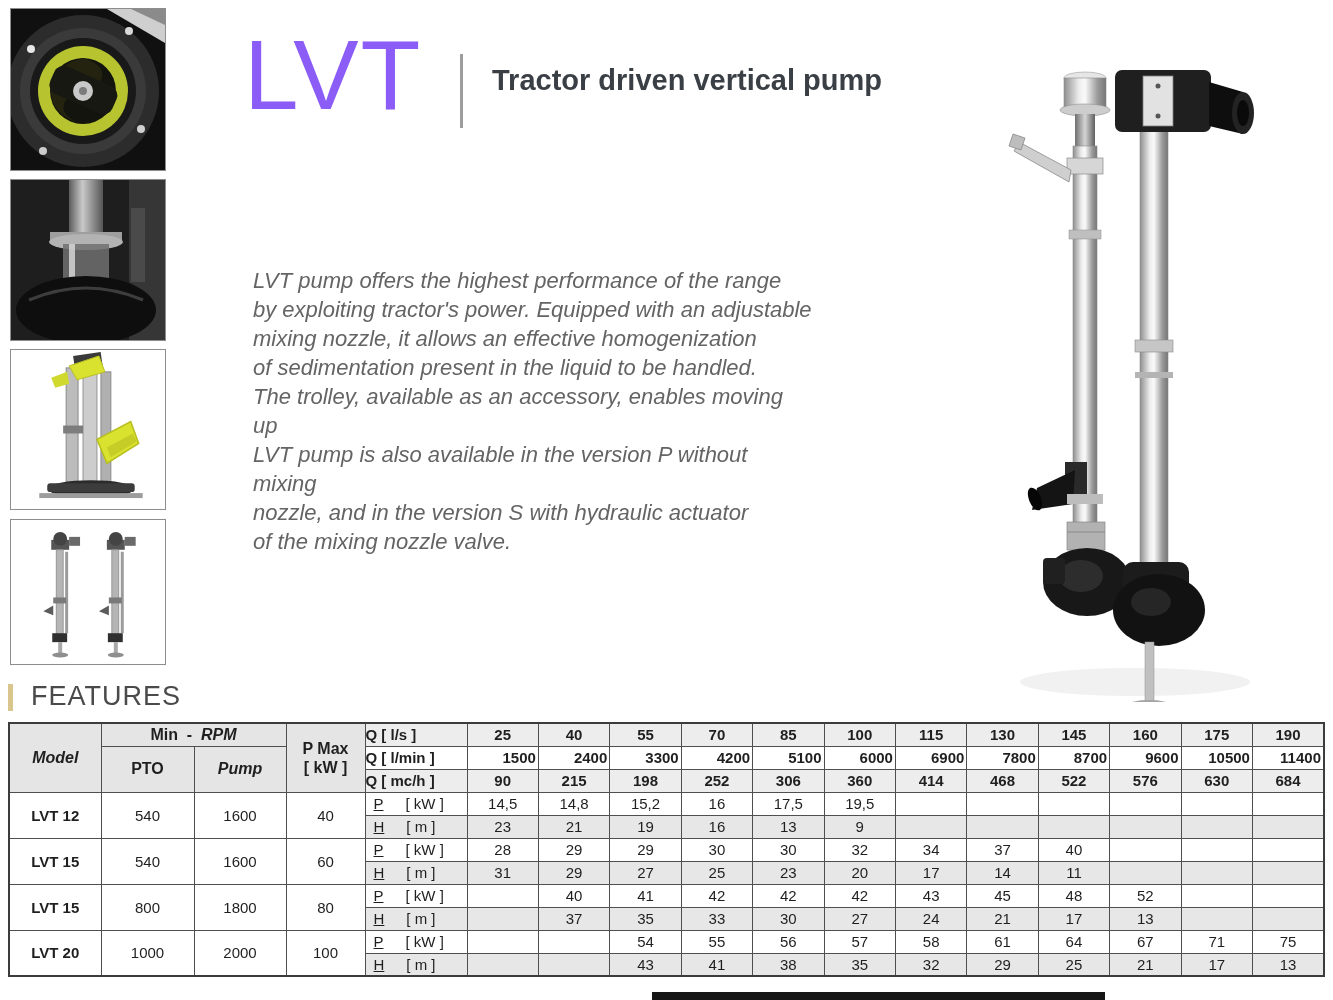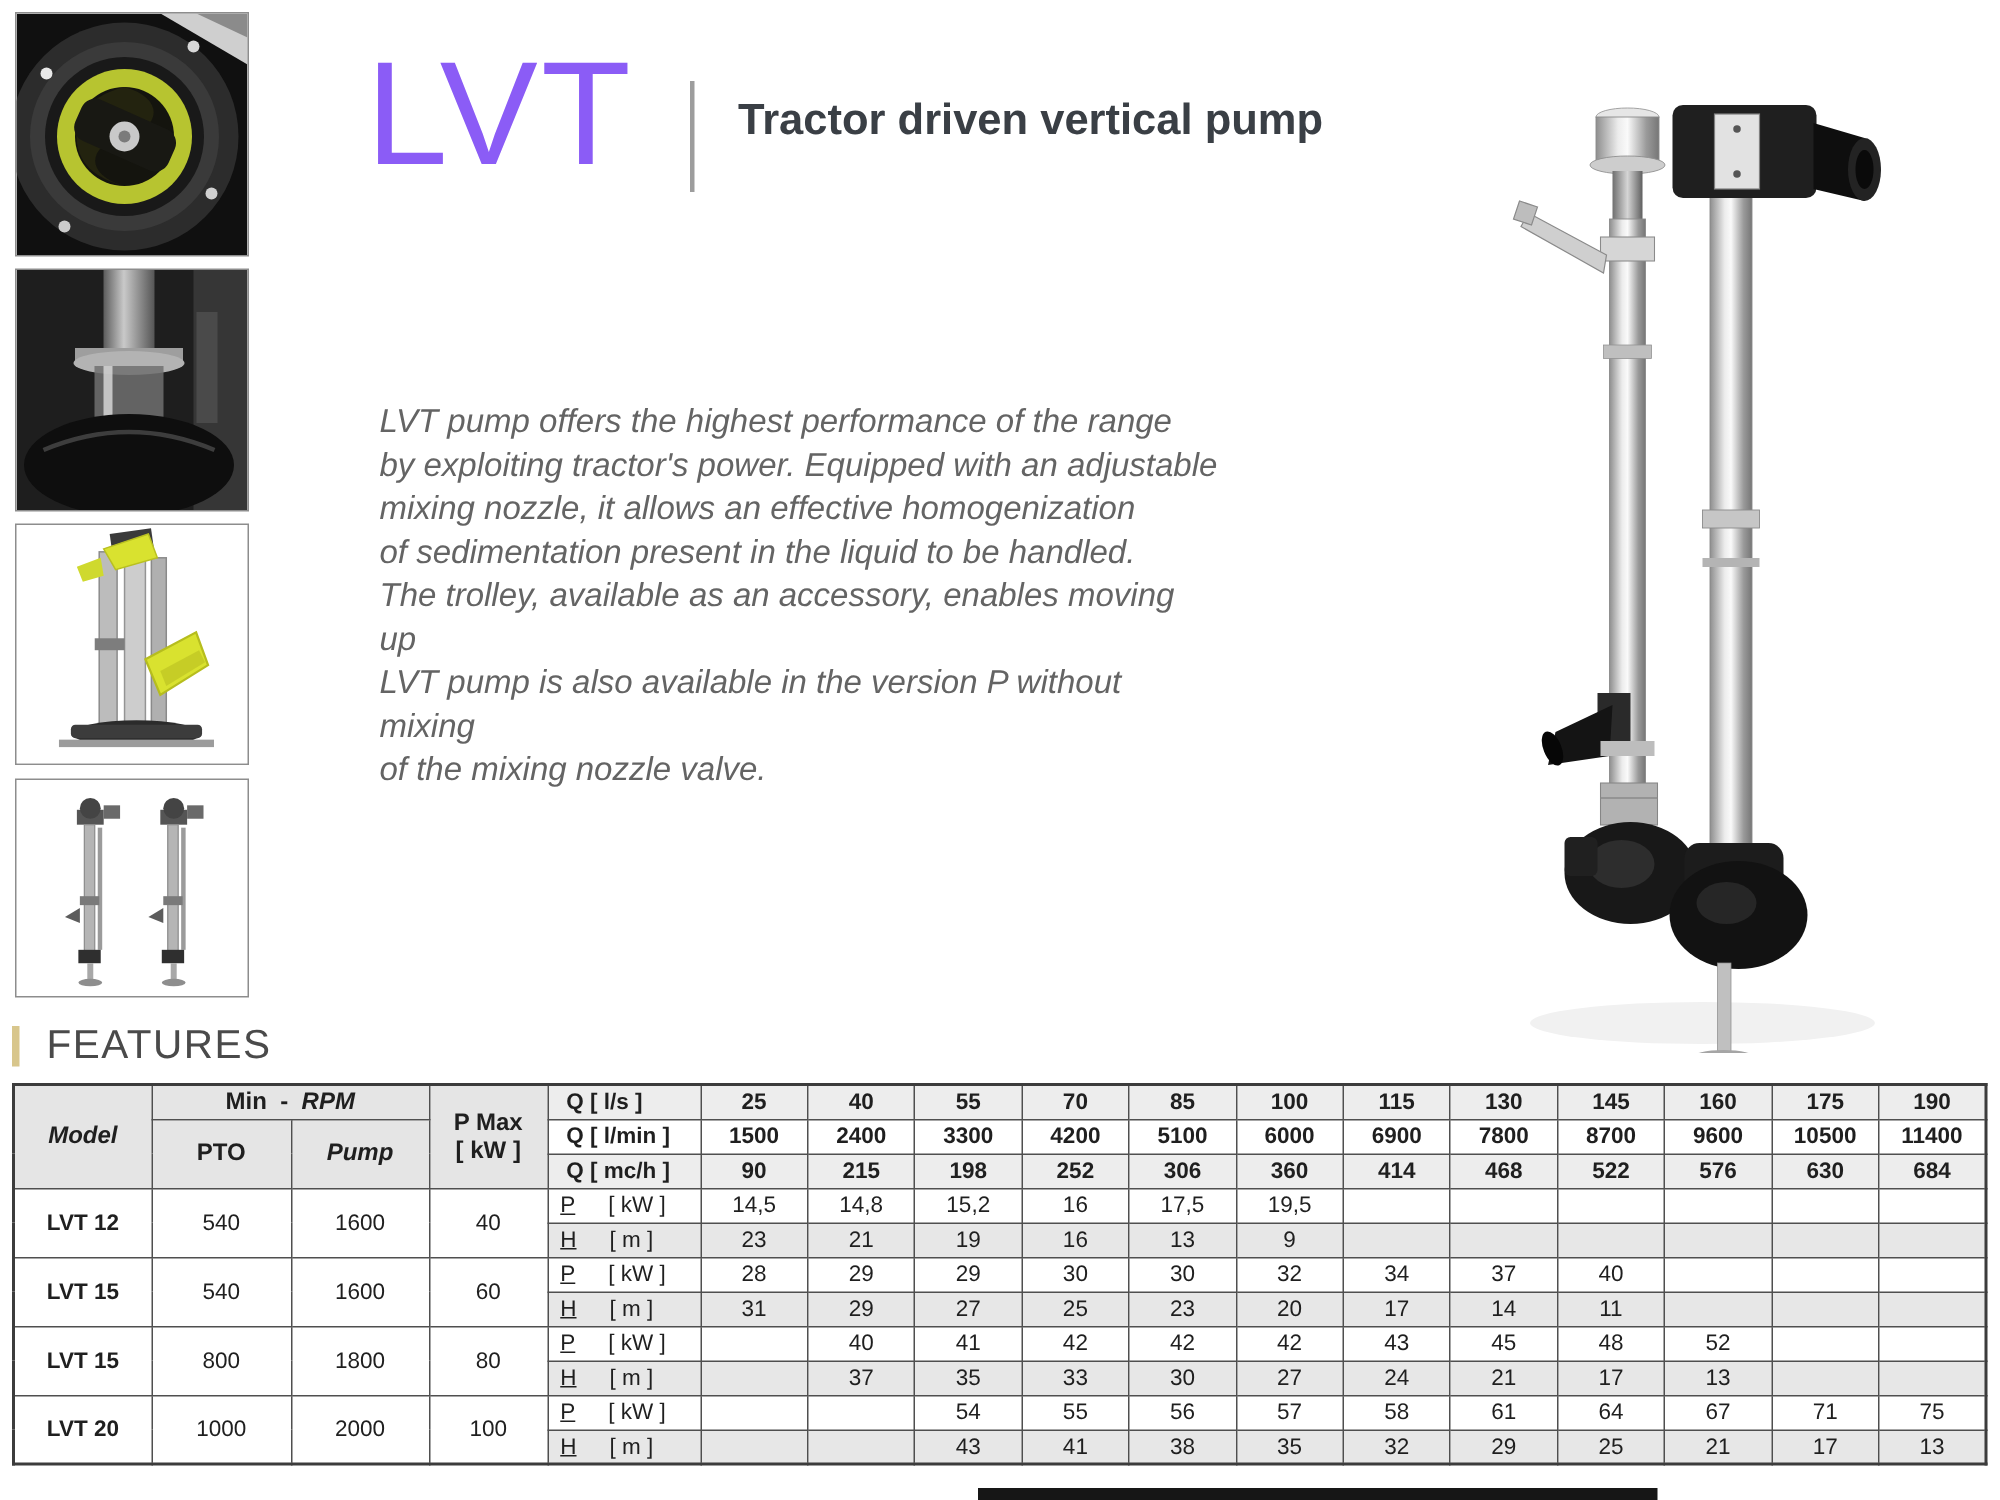--- a/index.html
+++ b/index.html
@@ -29,25 +29,25 @@
   
   .product { position:absolute; left:985px; top:42px; width:310px; height:660px; }
   .product svg { display:block; width:100%; height:100%; }
 
   
   .table-wrap { position:absolute; left:8px; top:722px; }
   table { border-collapse:collapse; table-layout:fixed; width:1317px; border:2px solid #3c3c3c; }
   td { border:1px solid #4f4f4f; text-align:center; vertical-align:middle; font-size:15px; color:#1f1f1f; height:23px; padding:0 2px; white-space:nowrap; overflow:hidden; }
   .hd   { background:#e5e5e5; font-weight:bold; font-size:16px; }
   .qrow1 { background:#ededed; }
-  .qrow2 { background:#ffffff; }
+  .qrow2 { background:#ffffff;text-align:right; }
   .stripe { background:#e7e7e7; }
   .bold { font-weight:bold; }
   .ital { font-style:italic; }
-  .lft  { text-align:left; padding-left:12px; }
+  .lft  { text-align:left; padding-left:0; }
   .plabel { text-align:left; padding-left:8px; font-size:15px;text-decoration:underline; }
   .plabel .u { display:inline-block; margin-left:22px; }
   .pmaxcell div { line-height:19px; }
 
   .bottom-bar { position:absolute; left:652px; top:992px; width:453px; height:8px; background:#161616; }
 </style>
 </head>
 <body>
 
 <figure class="photo" id="photo1">
@@ -146,20 +146,21 @@
 <div class="divider"></div>
 <h2 class="subtitle">Tractor driven vertical pump</h2>
 
 <div class="description">
   <div>LVT pump offers the highest performance of the range</div>
   <div>by exploiting tractor's power. Equipped with an adjustable</div>
   <div>mixing nozzle, it allows an effective homogenization</div>
   <div>of sedimentation present in the liquid to be handled.</div>
   <div>The trolley, available as an accessory, enables moving up</div>
   <div>LVT pump is also available in the version P without mixing</div>
+  <div>nozzle, and in the version S with hydraulic actuator</div>
   <div>of the mixing nozzle valve.</div>
 </div>
 
 <figure class="product">
   <svg viewBox="0 0 310 660">
     <defs>
       <linearGradient id="steel" x1="0" y1="0" x2="1" y2="0">
         <stop offset="0" stop-color="#8e8e8e"></stop>
           <stop offset="0.35" stop-color="#ececec"></stop>
         <stop offset="0.5" stop-color="#fafafa"></stop>

